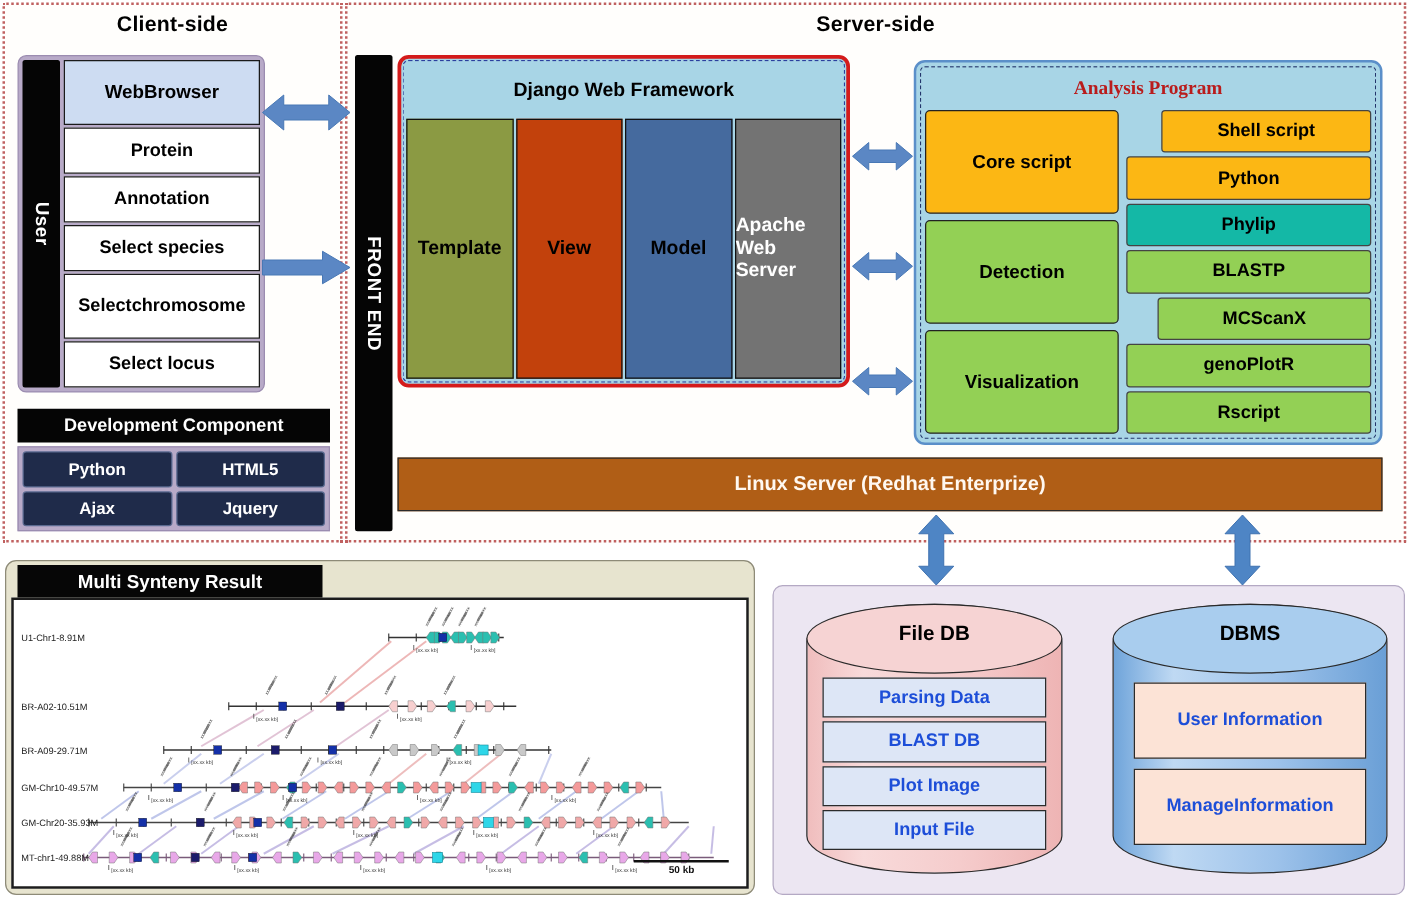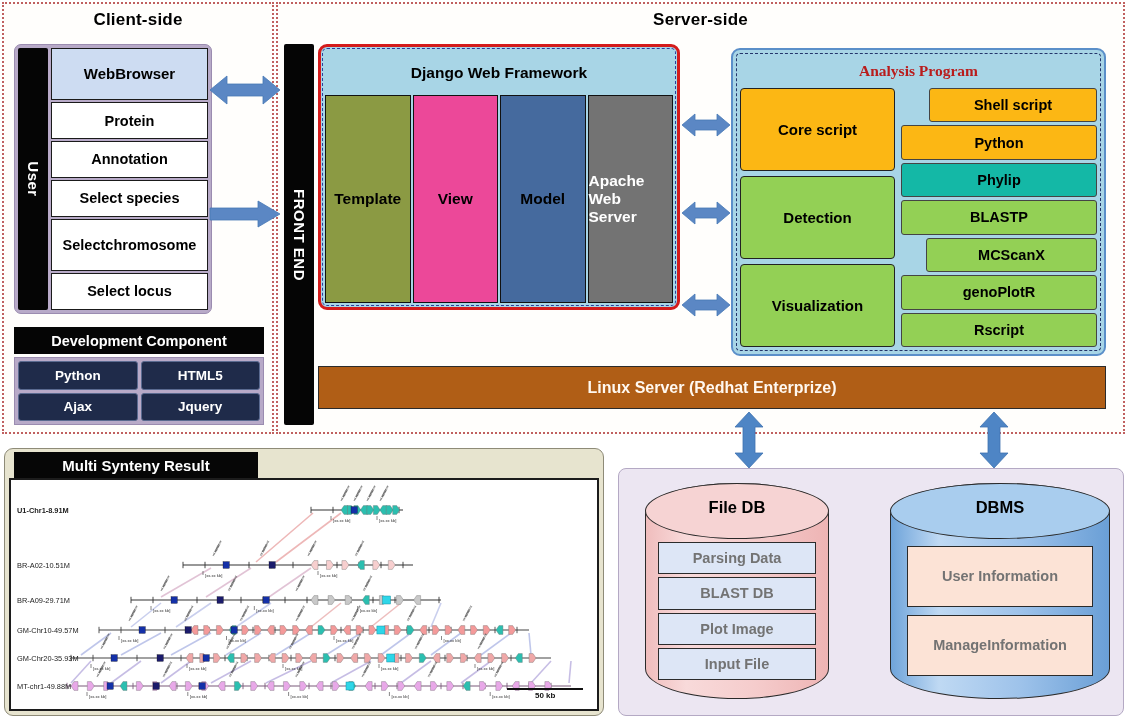--- a/index.html
+++ b/index.html
@@ -191,21 +191,21 @@
     position:absolute; left:618px; top:468px; width:506px; height:248px;
     background:#ece6f2;
     border:1px solid #b4a9c4;
     border-radius:8px;
   }
   .cylinder {
     position:absolute;
     border:1px solid #2a2a2a;
   }
   #filedb-cyl {
-    left:645px; top:483px; width:184px; height:216px;
+    left:645px; top:483px; width:205px; height:216px;
     background:linear-gradient(to right,#f0bdbd 0%, #f8dada 22%, #f5cccc 60%, #eeb4b4 100%);
     border-radius:50% / 14%;
     padding-left:27px;
   }
   #dbms-cyl {
     left:890px; top:483px; width:220px; height:216px;
     background:linear-gradient(to right,#6fa4da 0%, #bfd9f3 22%, #9dc2ea 60%, #6a9fd6 100%);
     border-radius:50% / 14%;
   }
   .cyl-top {
@@ -219,21 +219,21 @@
     text-align:center; font-size:16.5px; font-weight:bold; color:#000;
     z-index:3;
   }
   .cyl-items {
     position:absolute; left:12px; right:12px; top:58px; bottom:18px;
     display:flex; flex-direction:column; gap:3px; z-index:2;
   }
   .db-item {
     flex:1; border:1px solid #2b2b2b;
     display:flex; align-items:center; justify-content:center;
-    text-align:center; font-size:14.5px; font-weight:bold; color:#737373;
+    text-align:center; font-size:14.5px; font-weight:bold; color:#1d4ed8;
     line-height:1.12;
   }
   #filedb-cyl .db-item { background:#dde6f6; }
   #dbms-cyl .db-item { background:#fce3d6; }
   #dbms-cyl .cyl-items { left:16px; right:16px; top:62px; bottom:22px; gap:8px;border-radius:18px; }
 </style>
 </head>
 <body>
 
 <div class="region" id="client-region">
@@ -281,21 +281,21 @@
 </div>
 
 <div id="front-end">
   <span>FRONT END</span>
 </div>
 
 <div id="django-box">
   <div id="django-title">Django Web Framework</div>
   <div id="django-layers" style="flex:1;display:flex;flex-direction:row;">
       <div class="django-layer" style="background: rgb(139, 154, 67); color: rgb(0, 0, 0);">Template</div>
-      <div class="django-layer" style="background: #ec4899; color: rgb(0, 0, 0);">View</div>
+      <div class="django-layer" style="background: #c2410c; color: rgb(0, 0, 0);">View</div>
       <div class="django-layer" style="background: rgb(69, 106, 158); color: rgb(0, 0, 0);">Model</div>
       <div class="django-layer" style="background: #737373; color: rgb(255, 255, 255);">Apache Web Server</div>
     </div>
 </div>
 
 <div id="analysis-box">
   <div id="analysis-title">Analysis Program</div>
   <div id="analysis-body">
     <div id="analysis-left">
         <div class="stage-block" style="background: rgb(252, 183, 20);">Core script</div>
@@ -784,21 +784,21 @@
       <g transform="translate(417.42857142857144,199) rotate(-62)">
         <text x="2" y="0" font-size="3.6" fill="#333" font-family="&quot;Liberation Sans&quot;, sans-serif">xxxxxxx</text>
         <text x="6.5" y="0" font-size="3.6" fill="#333" font-family="&quot;Liberation Sans&quot;, sans-serif">xxxxxxx</text>
       </g>
       <g transform="translate(483.7142857142858,199) rotate(-62)">
         <text x="2" y="0" font-size="3.6" fill="#333" font-family="&quot;Liberation Sans&quot;, sans-serif">xxxxxxx</text>
         <text x="6.5" y="0" font-size="3.6" fill="#333" font-family="&quot;Liberation Sans&quot;, sans-serif">xxxxxxx</text>
       </g>
     </svg>
   <div id="synteny-labels">
-      <div class="syn-label" style="top: 26px; font-weight: bold;">U1-Chr1-8.91M</div>
+      <div class="syn-label" style="top: 26px;">U1-Chr1-8.91M</div>
       <div class="syn-label" style="top: 81px;">BR-A02-10.51M</div>
       <div class="syn-label" style="top: 116px;">BR-A09-29.71M</div>
       <div class="syn-label" style="top: 146px;">GM-Chr10-49.57M</div>
       <div class="syn-label" style="top: 174px;">GM-Chr20-35.93M</div>
       <div class="syn-label" style="top: 202px;">MT-chr1-49.88M</div>
     </div>
   <div class="scalebar-text" style="left:524px; top:211px;text-align:right;">50 kb</div>
   <div style="position:absolute;left:496px;top:208px;width:76px;height:2px;background:#111;"></div>
 </div>
 

